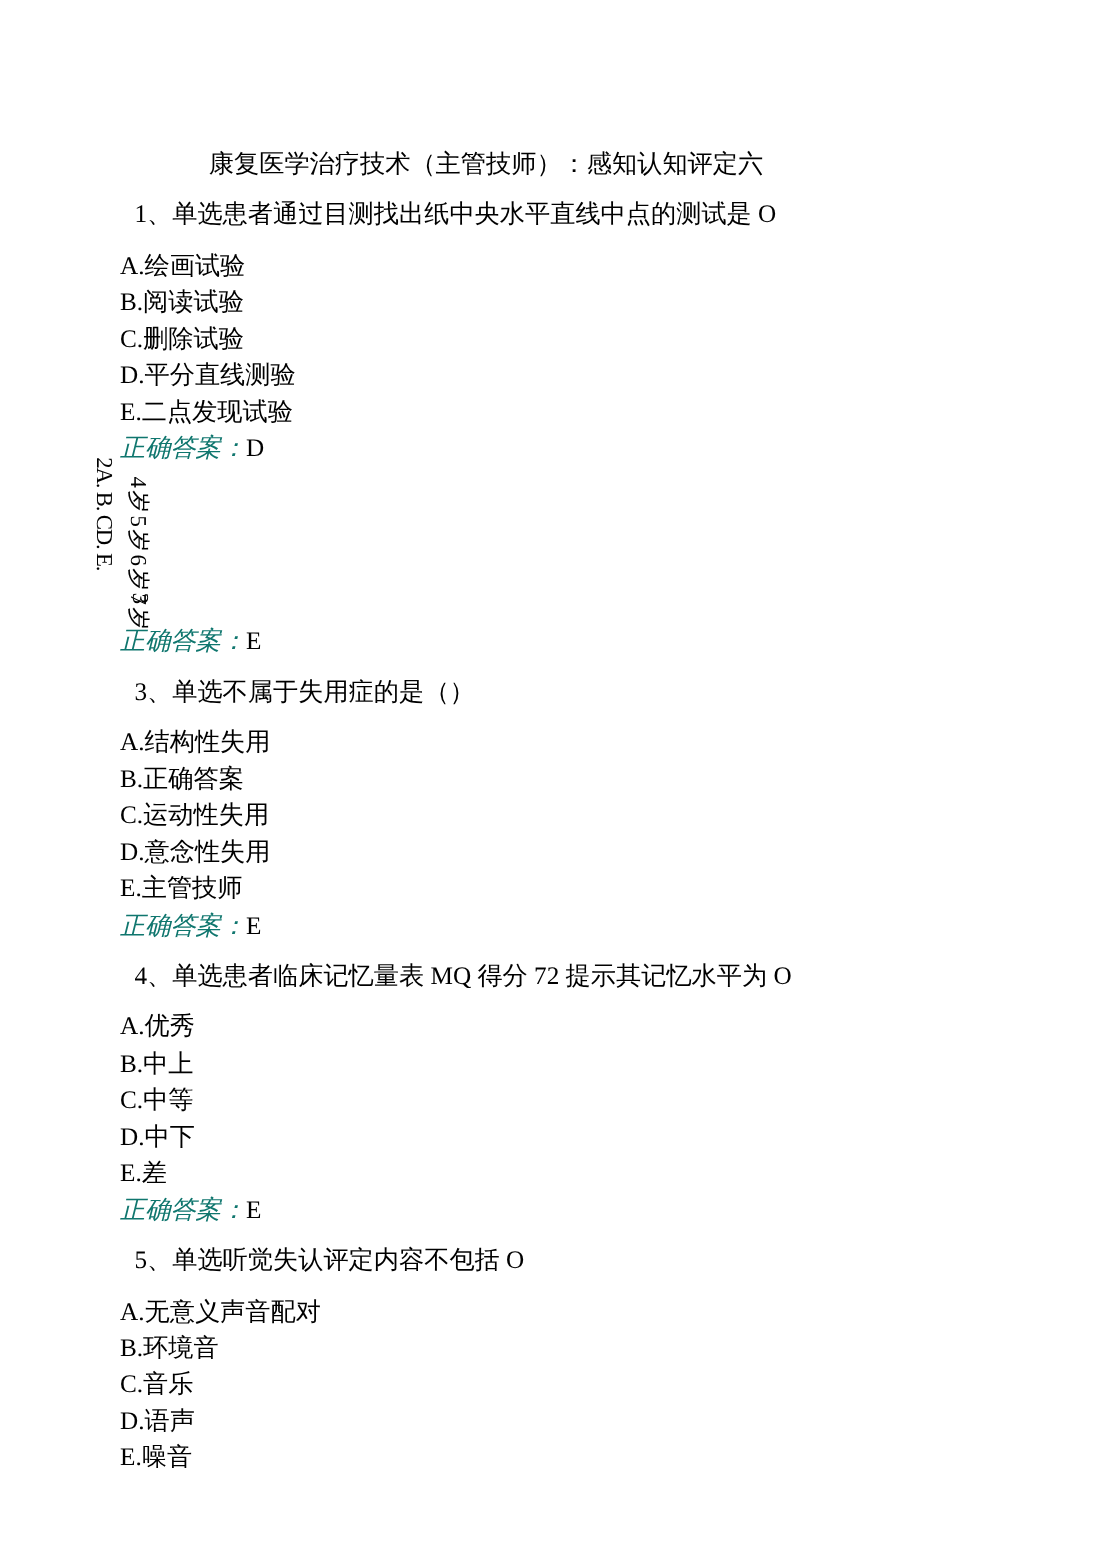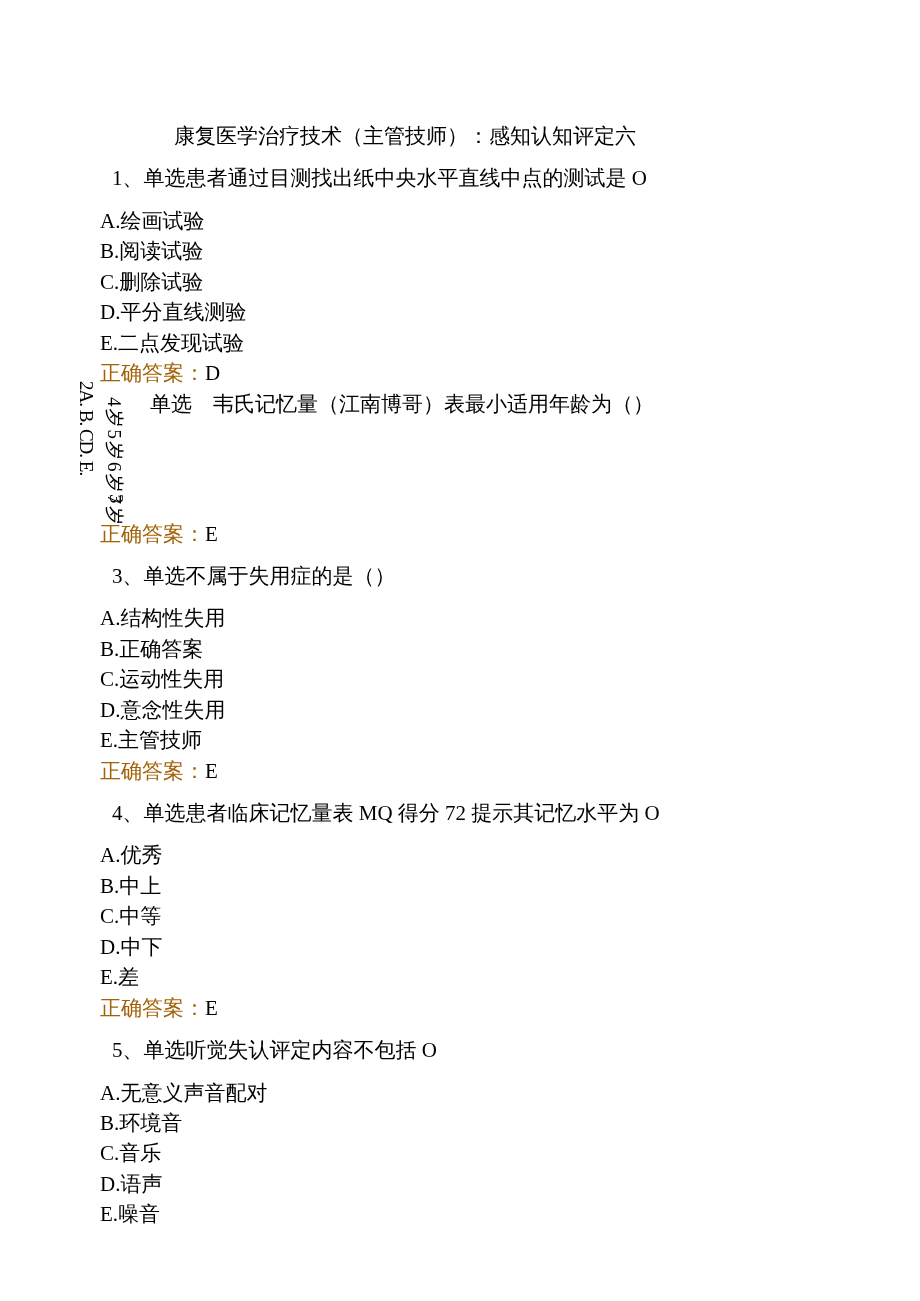--- a/index.html
+++ b/index.html
@@ -22,21 +22,22 @@
     .question-line {
       margin: 12px;
     }
     .option {
       margin: 0;
     }
     .answer {
       margin: 0;
     }
     .answer-label {
-      color: #a16207;
+      color: #0f766e;
+      font-style: italic;
     }
     .answer-value {
       color: #000000;
     }
     .q2-wrapper {
       position: relative;
       height: 130px;
     }
     .q2-stem {
       margin: 0;
@@ -78,21 +79,20 @@
 
 <p class="question-line">1、单选患者通过目测找出纸中央水平直线中点的测试是 O</p>
 <p class="option">A.绘画试验</p>
 <p class="option">B.阅读试验</p>
 <p class="option">C.删除试验</p>
 <p class="option">D.平分直线测验</p>
 <p class="option">E.二点发现试验</p>
 <p class="answer"><span class="answer-label">正确答案：</span><span class="answer-value">D</span></p>
 
 <div class="q2-wrapper">
-  <p class="q2-stem"><span>单选</span>&nbsp;&nbsp;&nbsp;&nbsp;<span>韦氏记忆量（江南博哥）表最小适用年龄为（）</span></p>
   <div class="q2-rotated">2A. B. CD. E.</div>
   <div class="q2-rotated-2">4岁5岁6岁7岁</div>
   <div class="q2-extra">3</div>
 </div>
 
 <p class="answer"><span class="answer-label">正确答案：</span><span class="answer-value">E</span></p>
 
 <p class="question-line">3、单选不属于失用症的是（）</p>
 <p class="option">A.结构性失用</p>
 <p class="option">B.正确答案</p>

